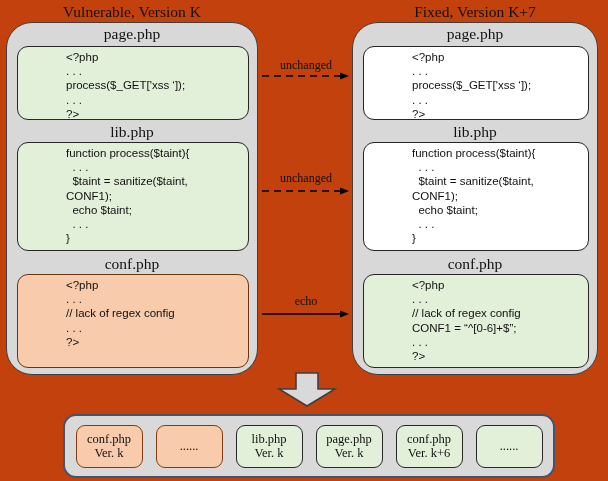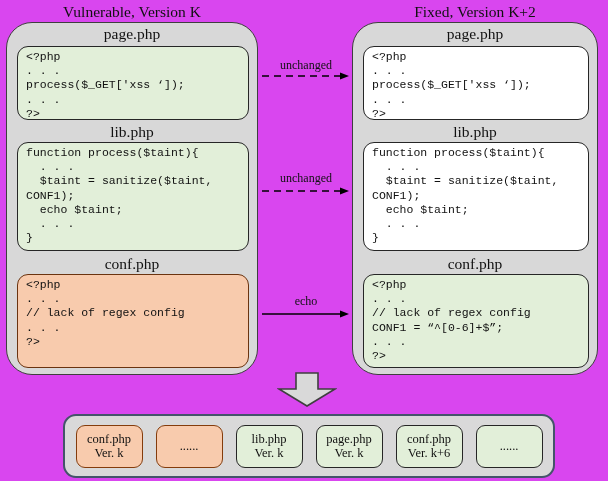--- a/index.html
+++ b/index.html
@@ -1,49 +1,49 @@
 <!DOCTYPE html>
 <html><head>
 <meta charset="utf-8">
 <style>
   html,body{margin:0;padding:0;background:#ffffff;}
-  #figure{position:relative;width:608px;height:481px;background:#d946ef;
+  #figure{position:relative;width:608px;height:481px;background:#c2410c;
           font-family:"Liberation Serif",serif;overflow:hidden;}
 
   .panel-title{position:absolute;height:18px;text-align:center;font-size:15.5px;color:#111;}
   .panel{position:absolute;background:#d8d8d8;border:1.6px solid #3f3f3f;border-radius:26px;box-sizing:border-box;}
   .file-label{position:absolute;left:0;right:0;text-align:center;font-size:15.5px;color:#111;}
   .code-box{position:absolute;left:10px;right:8px;border:1.4px solid #262626;border-radius:11px;
             box-sizing:border-box;padding:3px 6px 2px 8px;overflow:hidden;}
   .v-green{background:#e2efd9;}
   .v-white{background:#ffffff;}
   .v-orange{background:#f8cbad;border-color:#6b3410;}
-  .code-line{font-family:Liberation Mono, monospace;font-size:11.5px;line-height:14.2px;
-             white-space:pre;color:#111;}
+  .code-line{font-family:Liberation Sans, sans-serif;font-size:11.5px;line-height:14.2px;
+             white-space:pre;color:#111;margin-left:40px;}
 
   .arrow-label{position:absolute;left:260px;width:92px;text-align:center;font-size:12px;color:#111;height:17px;}
   .arrow-svg{position:absolute;left:261px;}
 
   .dataset-label{position:absolute;left:76px;top:416px;font-size:15.5px;color:#111;}
   .dataset-box{position:absolute;left:63px;top:414px;width:492px;height:64px;background:#d9d9d9;
                border:2px solid #44546a;border-radius:13px;box-sizing:border-box;
                display:flex;flex-direction:row;align-items:center;justify-content:center;gap:13px;}
   .card{width:67px;height:43px;border-radius:9px;border:1.5px solid #262626;box-sizing:border-box;
         display:flex;flex-direction:column;align-items:center;justify-content:center;}
   .card.v-orange{border-color:#843c0c;}
   .card-line{font-size:12.5px;line-height:14px;text-align:center;color:#111;}
   .card-line:empty{display:none;}
 </style>
 </head>
 <body>
 
 <div id="figure">
 
   <div class="panel-title" style="left:6px;top:3px;width:252px;">Vulnerable, Version K</div>
-  <div class="panel-title" style="left:352px;top:3px;width:246px;">Fixed, Version K+2</div>
+  <div class="panel-title" style="left:352px;top:3px;width:246px;">Fixed, Version K+7</div>
 
   <div class="panel" style="left:6px;top:22px;width:252px;height:353px;">
     <div class="file-label" style="top:2px;">page.php</div>
     <div class="code-box v-green" style="top:23px;height:74px;">
         <div class="code-line">&lt;?php</div>
         <div class="code-line">. . .</div>
         <div class="code-line">process($_GET['xss ‘]);</div>
         <div class="code-line">. . .</div>
         <div class="code-line">?&gt;</div>
       </div>

